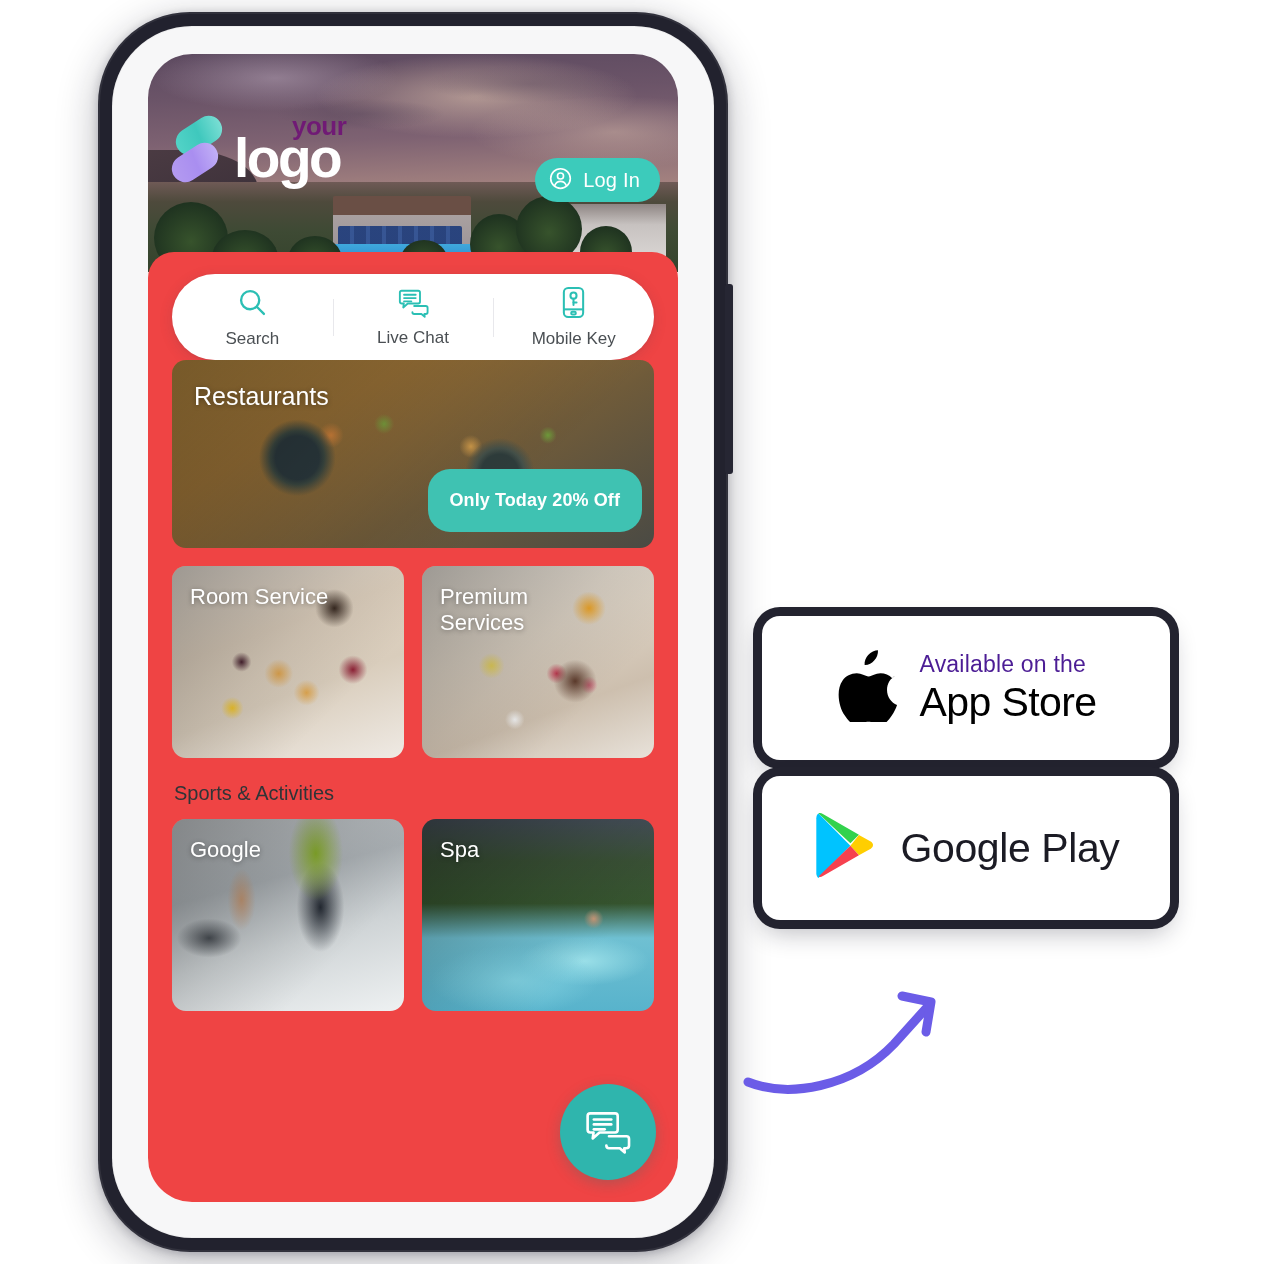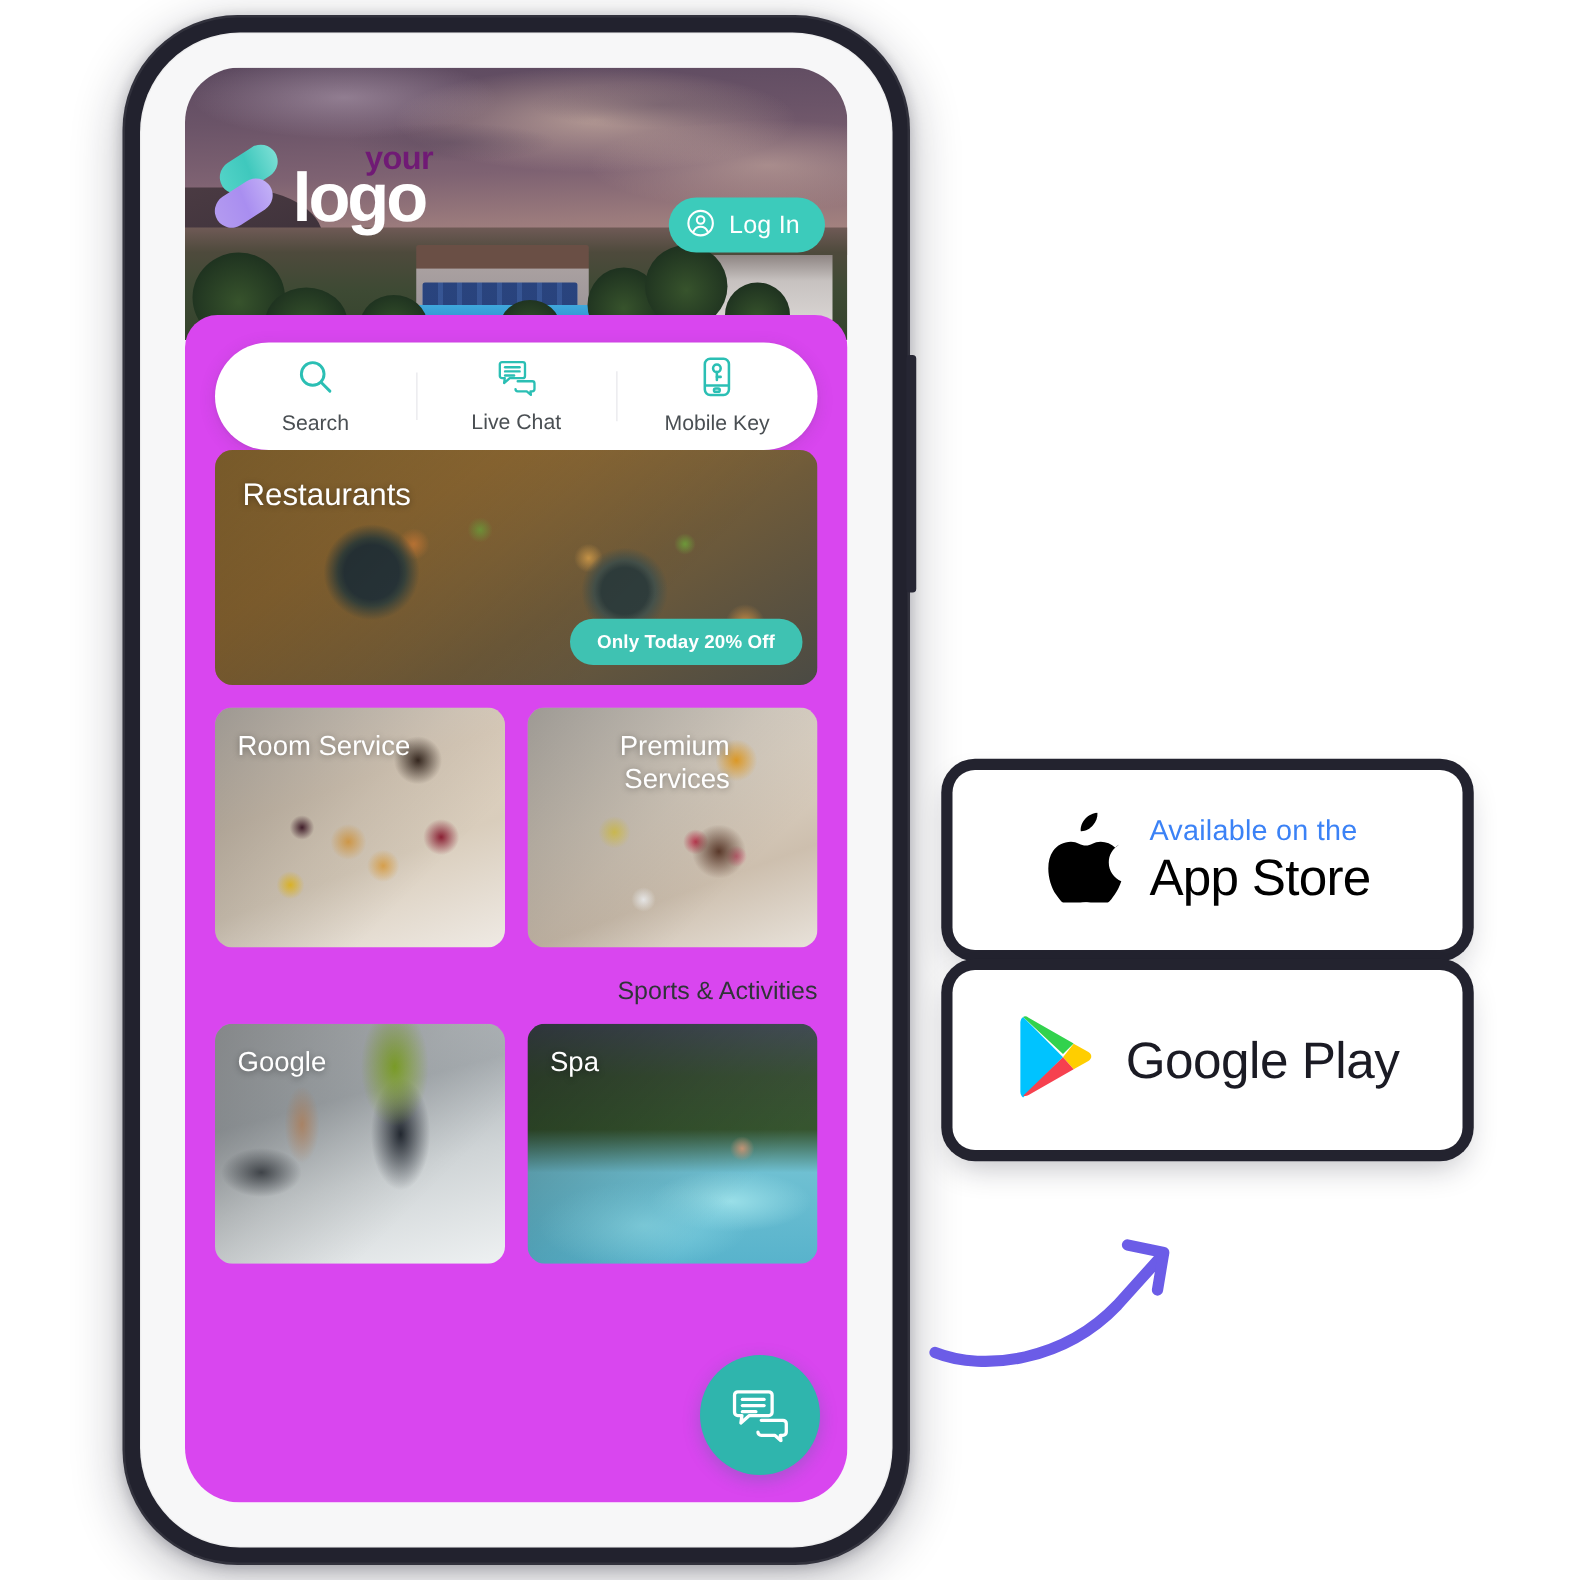--- a/index.html
+++ b/index.html
@@ -119,23 +119,22 @@
     height: 44px; padding: 0 20px 0 13px;
     background: #3ccbbb; border-radius: 24px;
     display: flex; align-items: center; gap: 10px;
     cursor: pointer; border: none; margin-top: 20px;
   }
   .login-label { color:#fff; font-size: 20px; font-weight: 400; letter-spacing:.2px; }
 
   
   .sheet {
     position: absolute; left: 0; right: 0; top: 198px; bottom: 0;
-    background: #d946ef; border-radius: 26px 26px 0 0;
+    background: #ef4444; border-radius: 26px 26px 0 0;
     padding: 0 24px;
-    text-align: right;
   }
   .quick-bar {
     position: relative; margin-top: 22px;
     height: 86px; background:#fff; border-radius: 43px;
     box-shadow: 0 3px 14px rgba(60,60,80,.14), 0 1px 3px rgba(60,60,80,.08);
     display: flex; align-items: center;
   }
   .quick-item {
     flex: 1; display:flex; flex-direction: column; align-items:center; gap: 6px;
     cursor: pointer; position: relative;
@@ -153,22 +152,22 @@
     color:#fff; font-size: 25px; line-height: 1.18; font-weight: 400;
     text-shadow: 0 1px 5px rgba(0,0,0,.36); max-width: 62%;
   }
   .card-lg { height: 188px; }
   .card-row { display:flex; gap: 18px; }
   .card-sm { flex: 1; height: 192px; }
   .card-sm .card-title { font-size: 22px; left: 18px; top: 18px; }
 
   .promo-badge {
     position:absolute; right: 12px; bottom: 16px;
-    background:#3fc2b2; color:#fff; font-weight: 700; font-size: 15px;
-    padding: 10px 22px; border-radius: 22px; letter-spacing:.1px;
+    background:#3fc2b2; color:#fff; font-weight: 700; font-size: 18px;
+    padding: 21px 22px; border-radius: 22px; letter-spacing:.1px;
   }
 
   
   .ph-restaurants{
     position:absolute; inset:0;
     background:
       radial-gradient(circle 64px at 26% 52%, #2c3a3f 0 34%, #3d4a43 42%, transparent 60%),
       radial-gradient(circle 58px at 68% 60%, #2f3d3c 0 32%, #45514a 42%, transparent 60%),
       radial-gradient(circle 18px at 33% 40%, #d8863c, transparent 70%),
       radial-gradient(circle 14px at 44% 34%, #7da33f, transparent 72%),
@@ -232,21 +231,21 @@
   .store-badge {
     position: relative;
     background:#fff; border-radius: 18px;
     height: 144px;
     display:flex; align-items:center; justify-content:center; gap: 22px;
     cursor:pointer;
     box-shadow: 0 0 0 9px #23232f, 0 12px 26px rgba(20,20,35,.30);
   }
   .store-badge + .store-badge { margin-top: 16px; }
   .appstore-text { display:flex; flex-direction:column; line-height: 1; }
-  .appstore-small { font-size: 23px; color:#3b82f6; letter-spacing:.2px; margin-bottom: 6px; }
+  .appstore-small { font-size: 23px; color:#4c1d95; letter-spacing:.2px; margin-bottom: 6px; }
   .appstore-big { font-size: 41px; color:#000; letter-spacing:-.6px; }
   .gplay-text { font-size: 41px; color:#1b1b24; letter-spacing:-.4px; }
 
   .arrow { position:absolute; left: 742px; top: 978px; }
 </style>
 </head>
 <body>
 
 <div class="stage">
 

